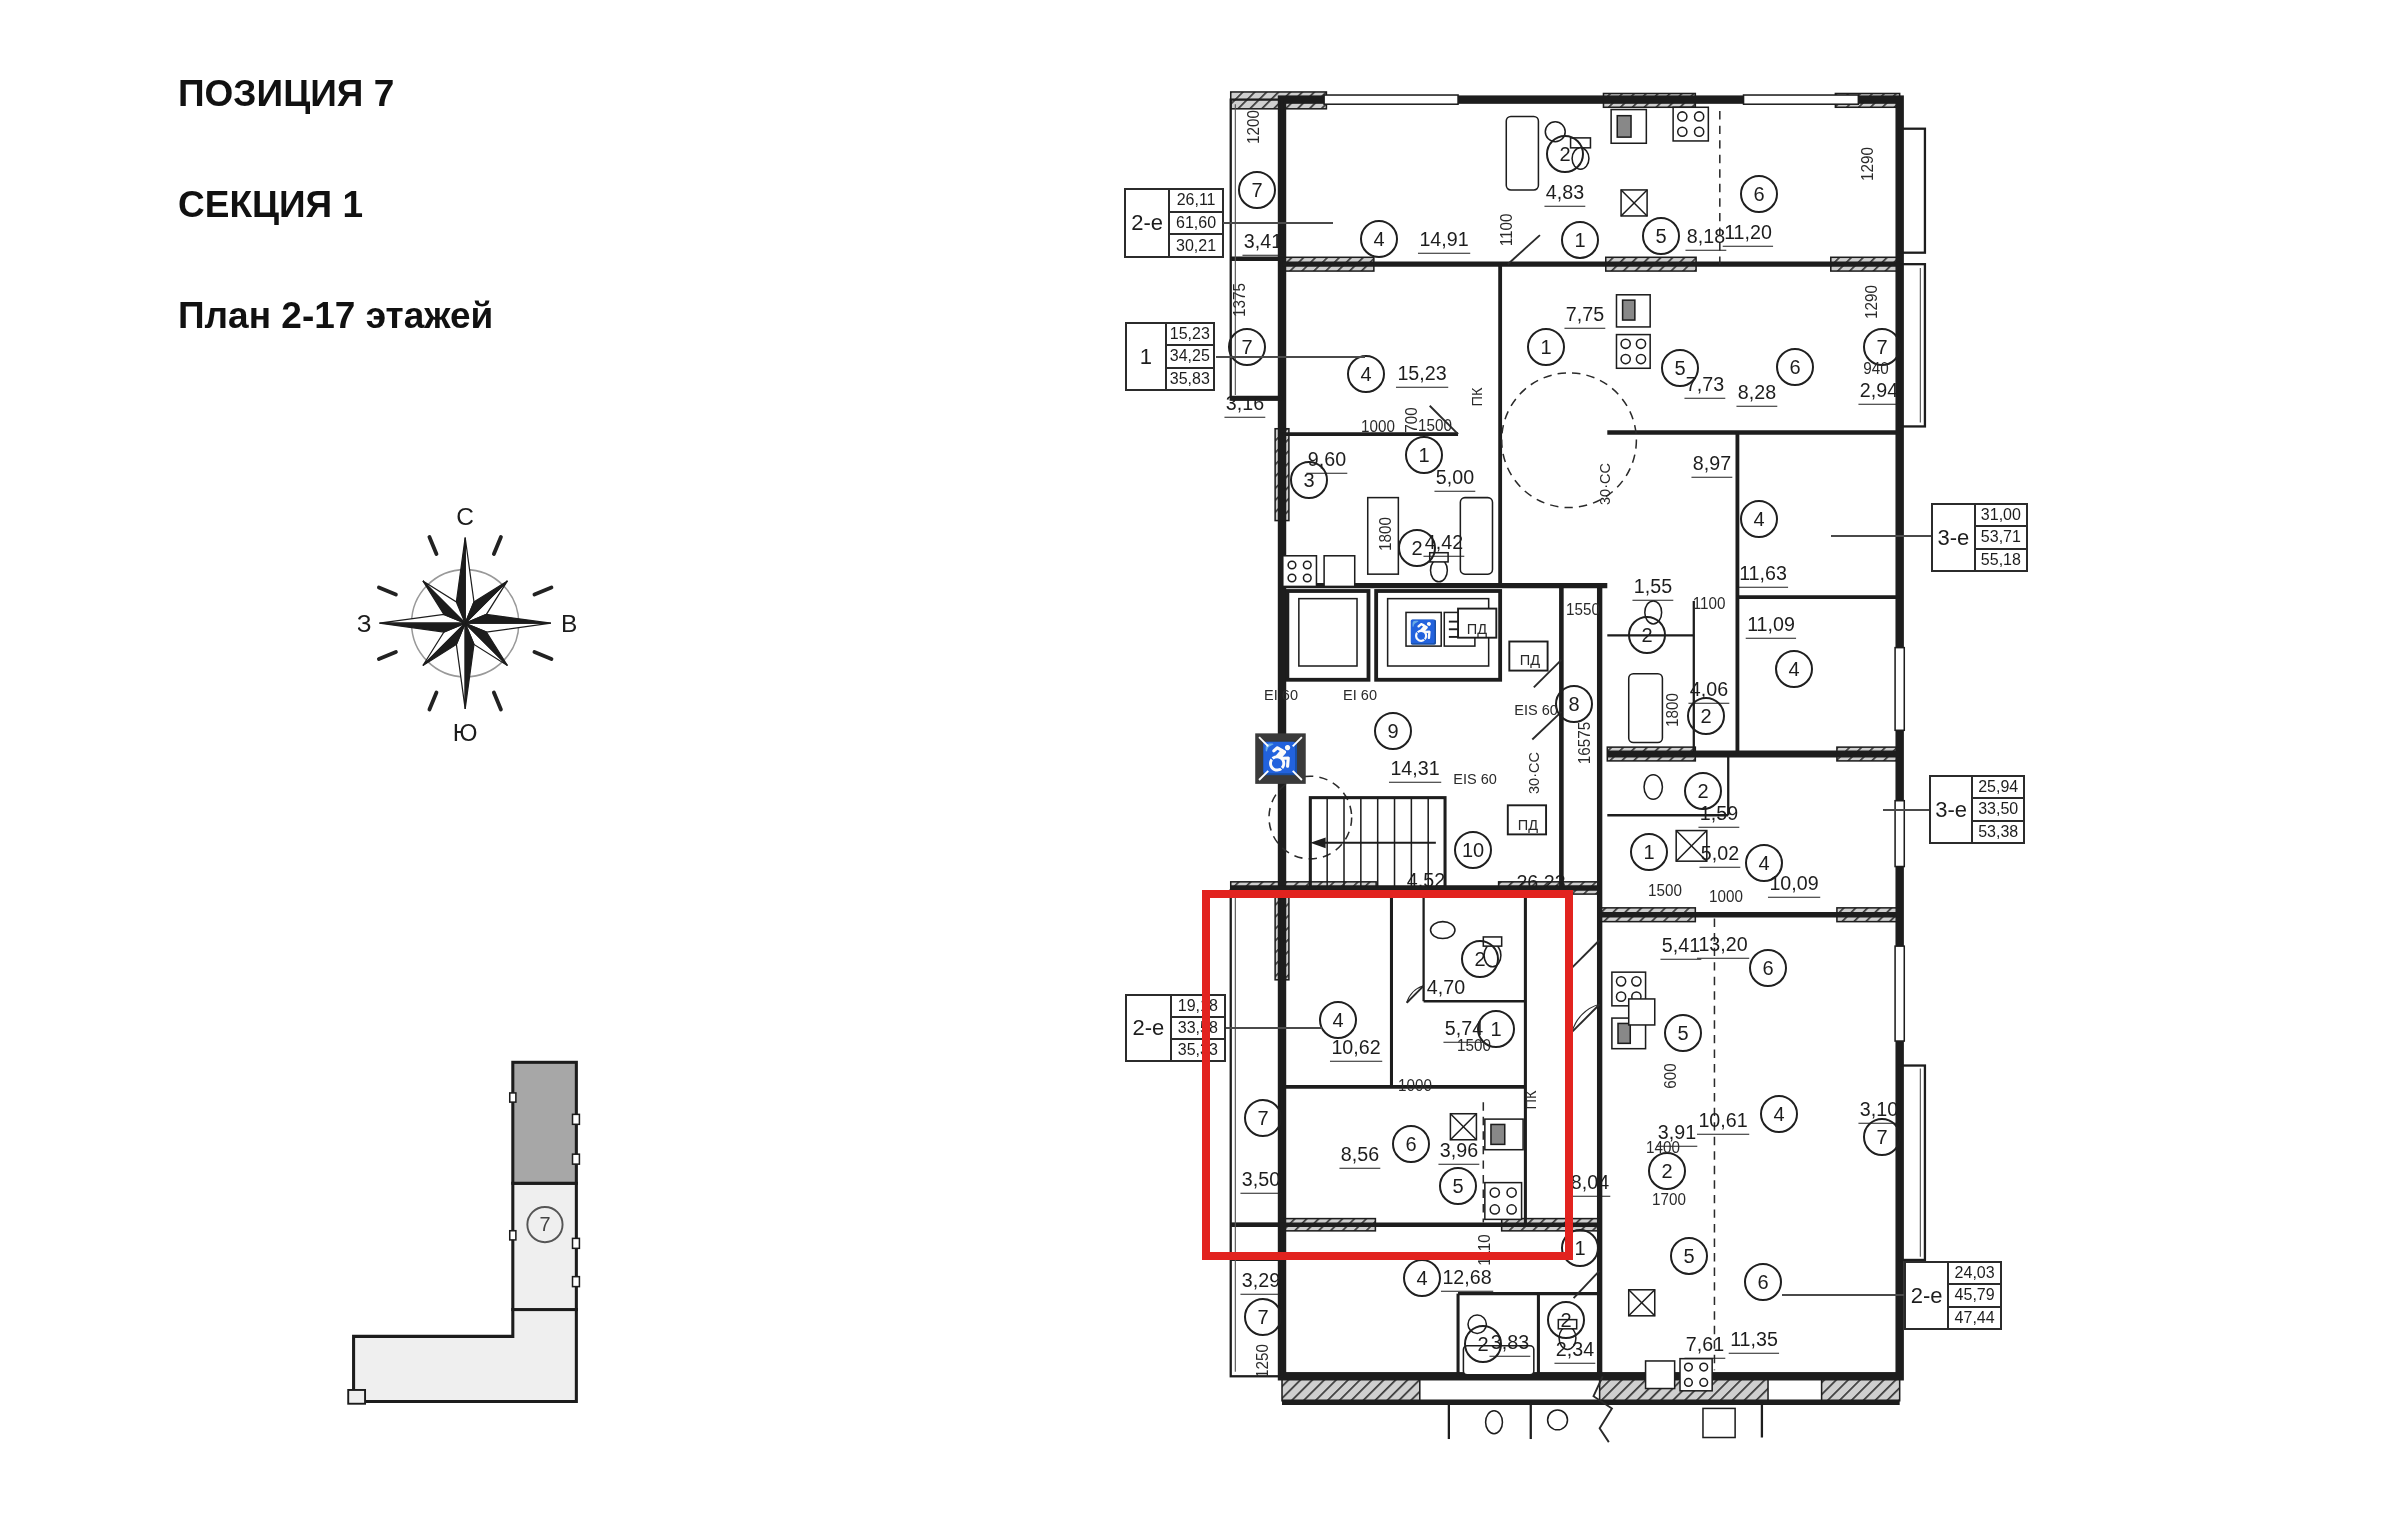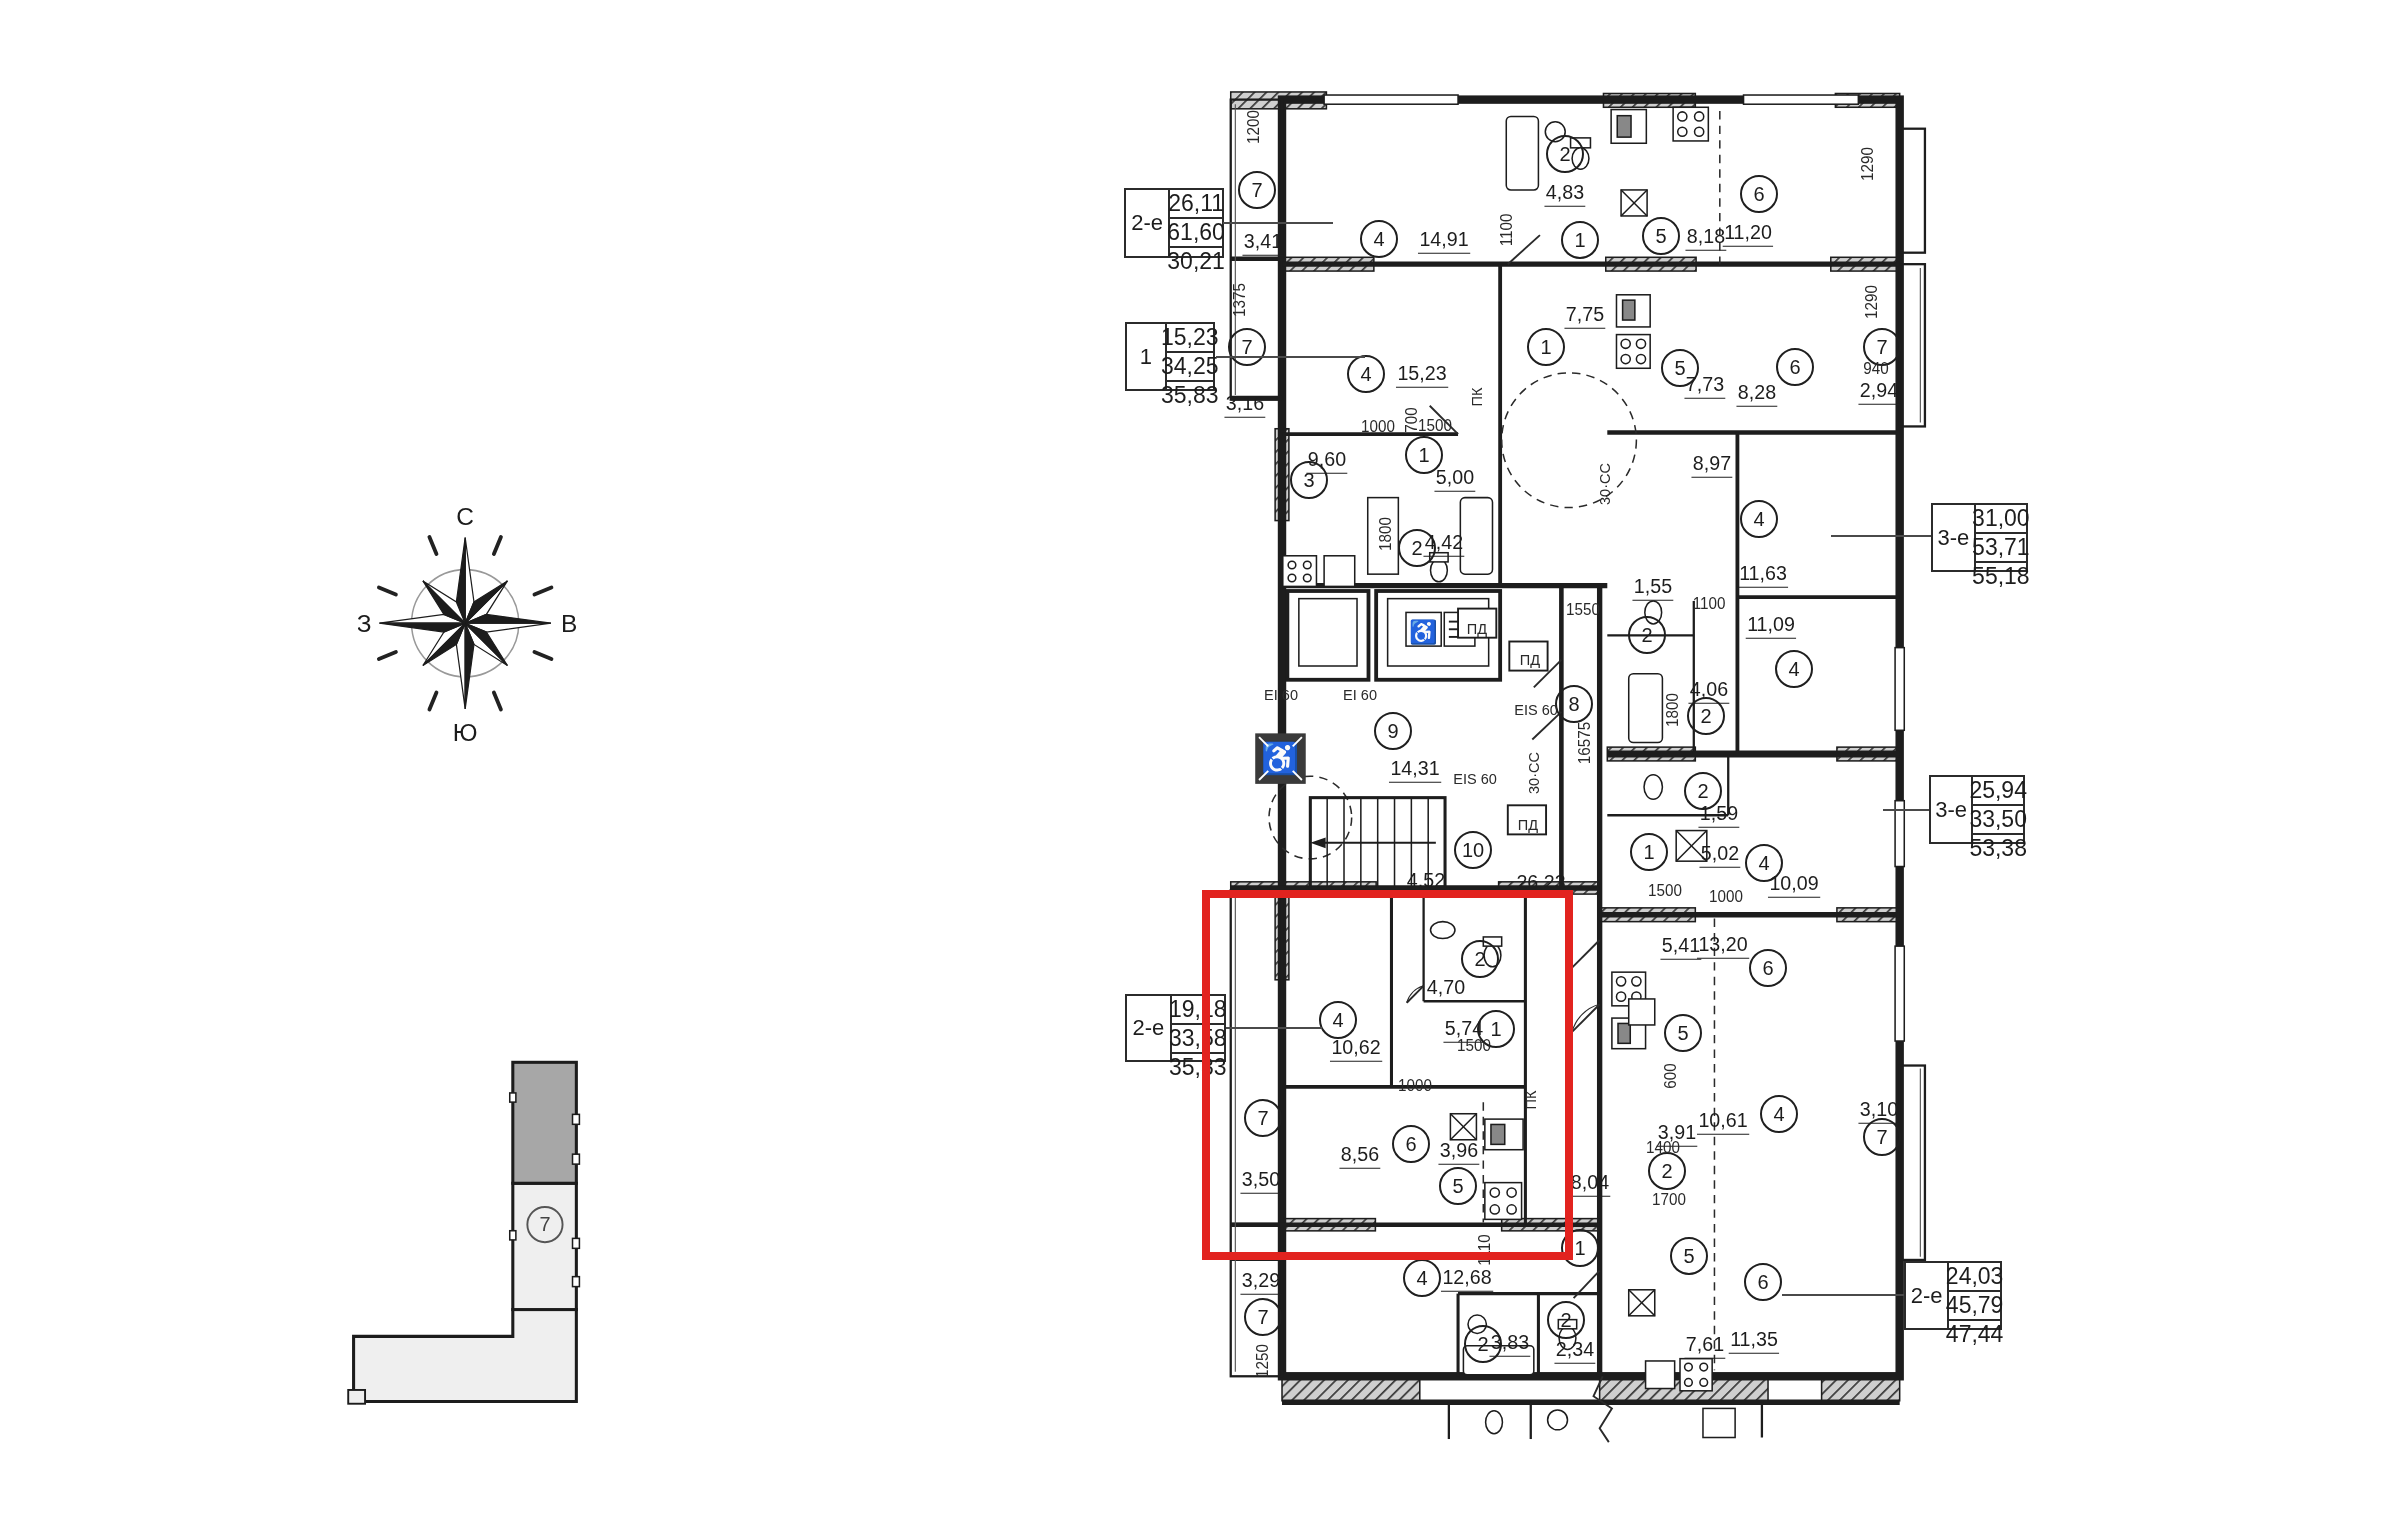--- a/index.html
+++ b/index.html
@@ -26,30 +26,35 @@
   .area{font-size:20.7px;border-bottom:1.9px solid #1f1f1f;padding:0 1.5px 1.5px 1.5px;white-space:nowrap;
         transform:translate(-50%,-50%) scaleX(.95);}
   .dim{font-size:16px;color:#2a2a2a;white-space:nowrap;transform:translate(-50%,-50%) scaleX(.95);}
   .dim.rot{transform:translate(-50%,-50%) rotate(-90deg) scaleX(.95);}
   .lbl{font-size:15.3px;color:#2a2a2a;white-space:nowrap;transform:translate(-50%,-50%) scaleX(.95);}
   .lbl.rot{transform:translate(-50%,-50%) rotate(-90deg) scaleX(.95);}
   .leader{height:1.5px;background:#4a4a4a;}
   .apt-box{border:2.3px solid #2b2b2b;background:#fff;display:flex;box-sizing:border-box;}
   .apt-type{flex:1;display:flex;align-items:center;justify-content:center;font-size:22px;}
   .apt-vals{width:54%;border-left:2.3px solid #2b2b2b;display:flex;flex-direction:column;}
-  .apt-vals div{flex:1;display:flex;align-items:center;justify-content:center;font-size:23px;
+  .apt-vals div{flex:1;display:flex;align-items:center;justify-content:center;font-size:16px;
                 border-top:2.3px solid #2b2b2b;white-space:nowrap;}
   .apt-vals div:first-child{border-top:none;}
   .hl{border:8.4px solid #e2231f;z-index:20;box-sizing:border-box;}
 </style>
 </head>
 <body>
 
 <div class="canvas">
 
+  <div class="titles">
+    <div class="t">ПОЗИЦИЯ 7</div>
+    <div class="t">СЕКЦИЯ 1</div>
+    <div class="t">План 2-17 этажей</div>
+  </div>
 
   <svg class="compass" width="222" height="253" viewBox="0 0 290 330">
     <circle cx="140" cy="162" r="70" fill="none" stroke="#999" stroke-width="2"></circle>
     <g stroke="#222" stroke-width="5" stroke-linecap="round">
       <line x1="177.5" y1="71.5" x2="186.7" y2="49.3"></line>
         <line x1="230.5" y1="124.5" x2="252.7" y2="115.3"></line>
       <line x1="230.5" y1="199.5" x2="252.7" y2="208.7"></line>
         <line x1="177.5" y1="252.5" x2="186.7" y2="274.7"></line>
       <line x1="102.5" y1="252.5" x2="93.3" y2="274.7"></line>
         <line x1="49.5" y1="199.5" x2="27.3" y2="208.7"></line>

